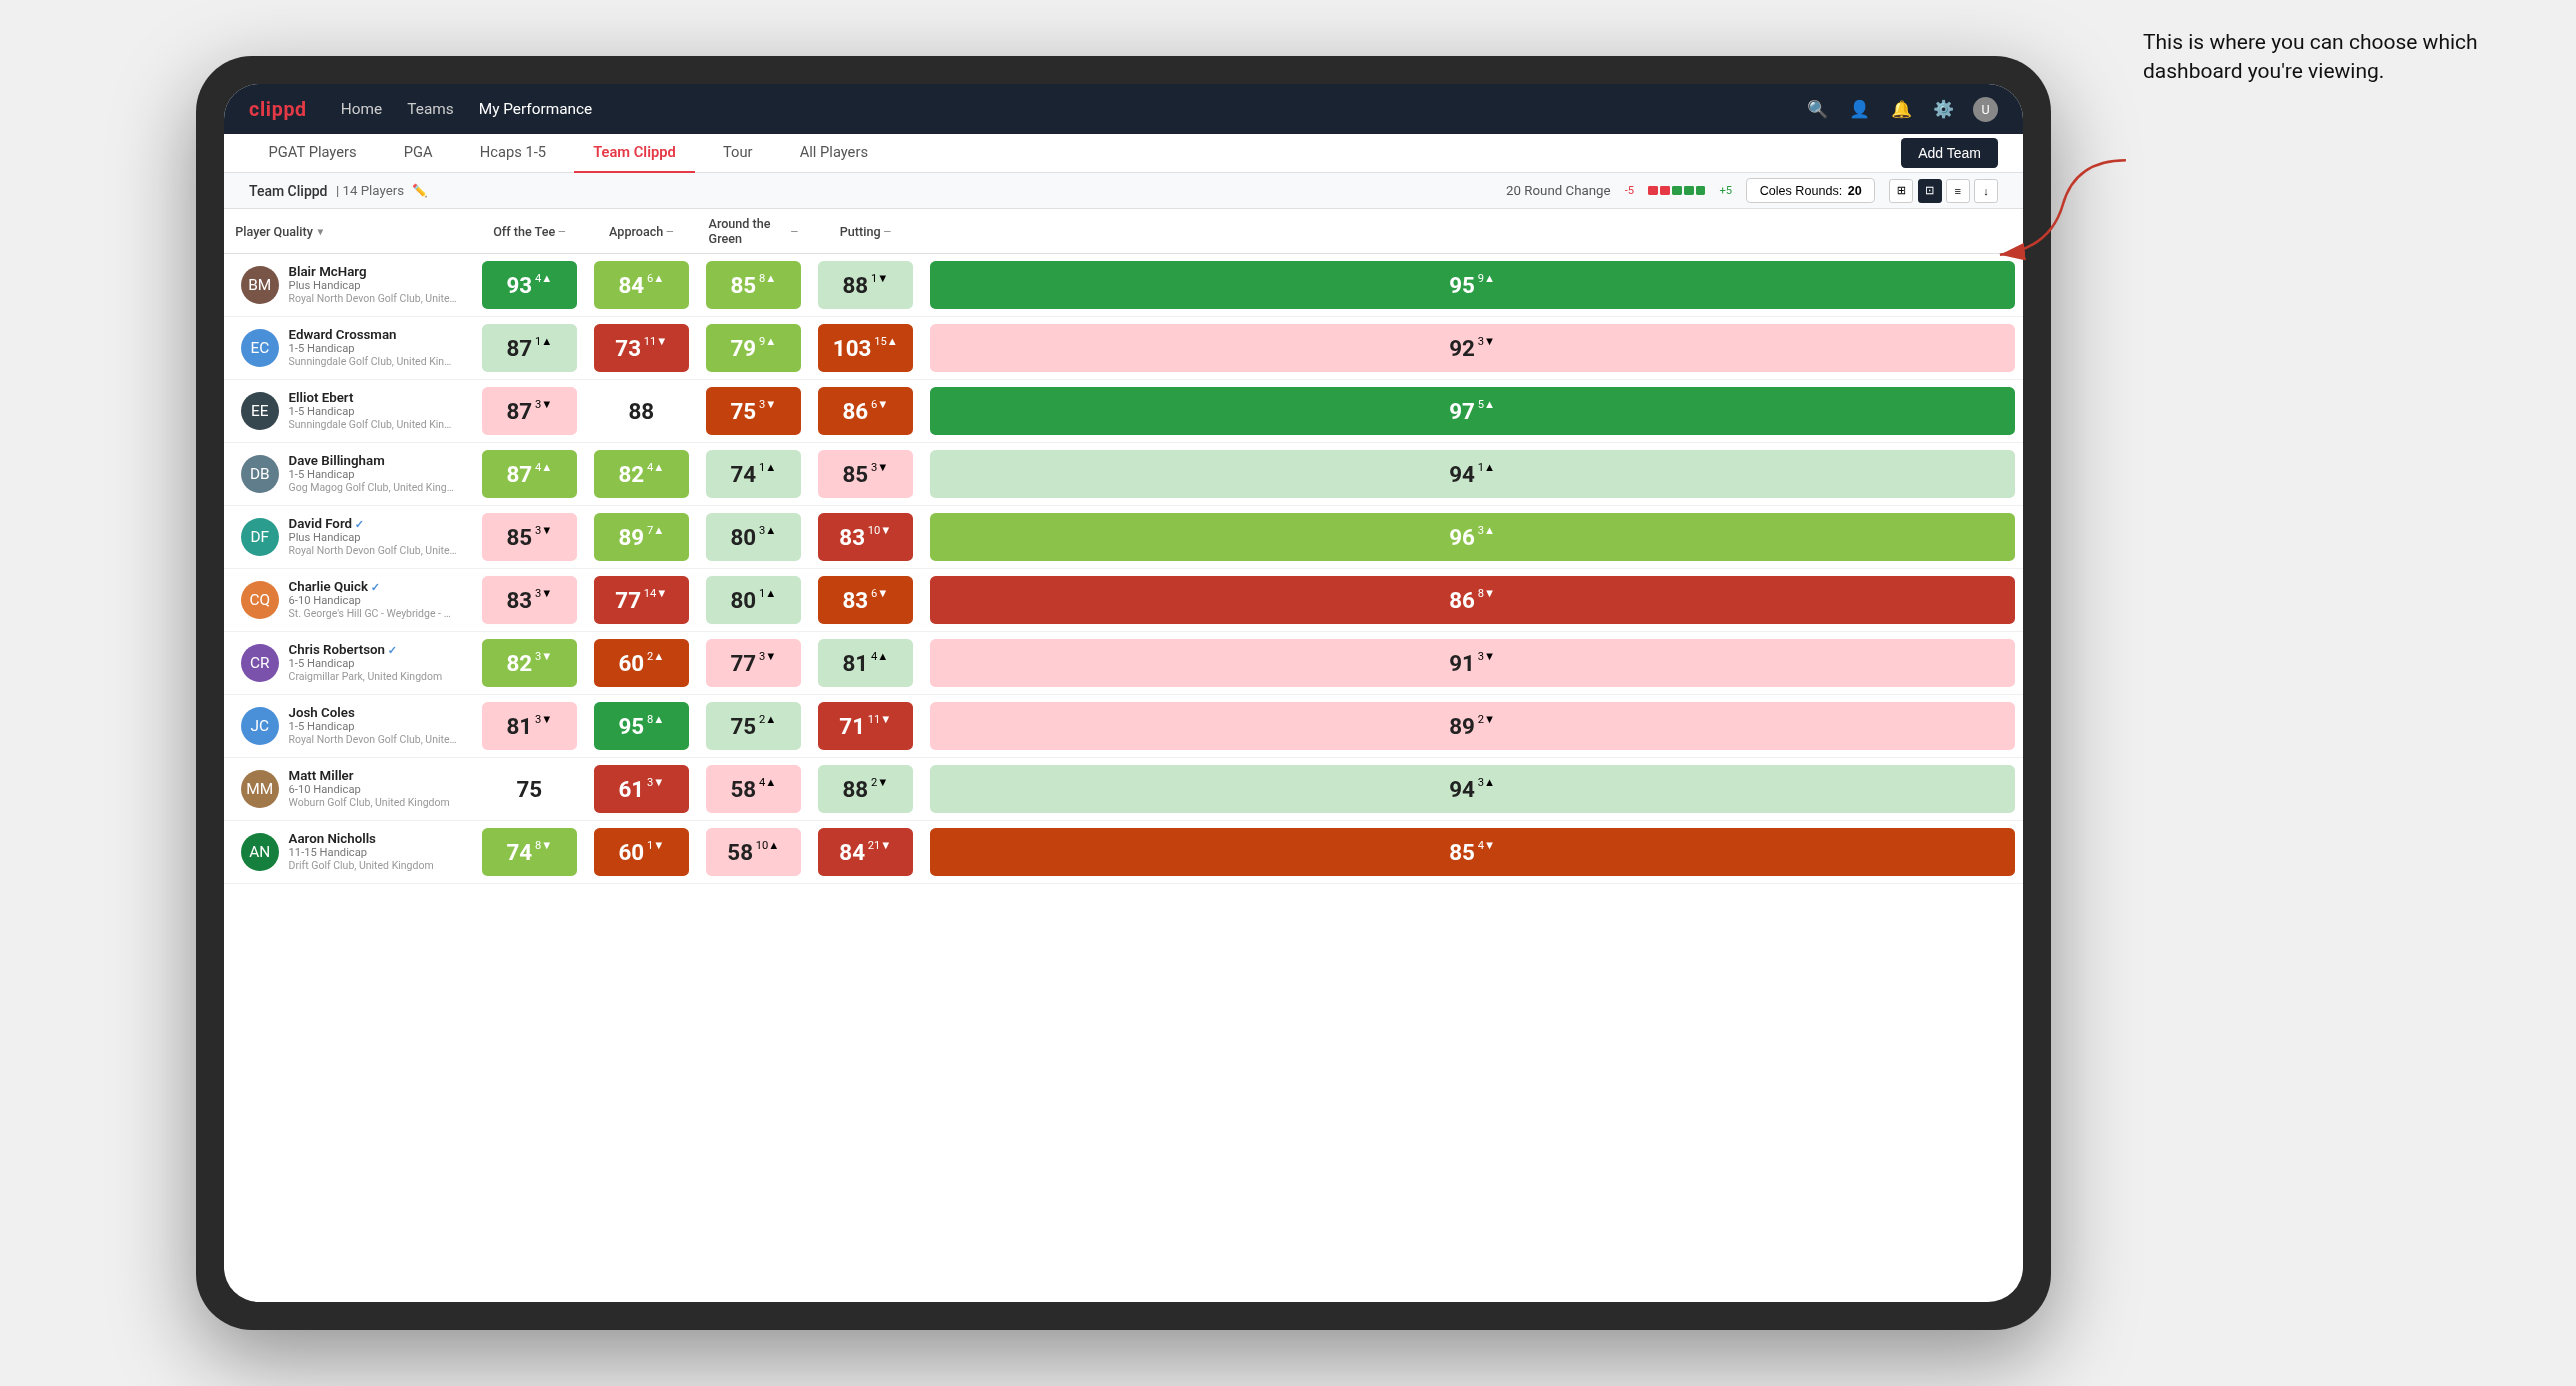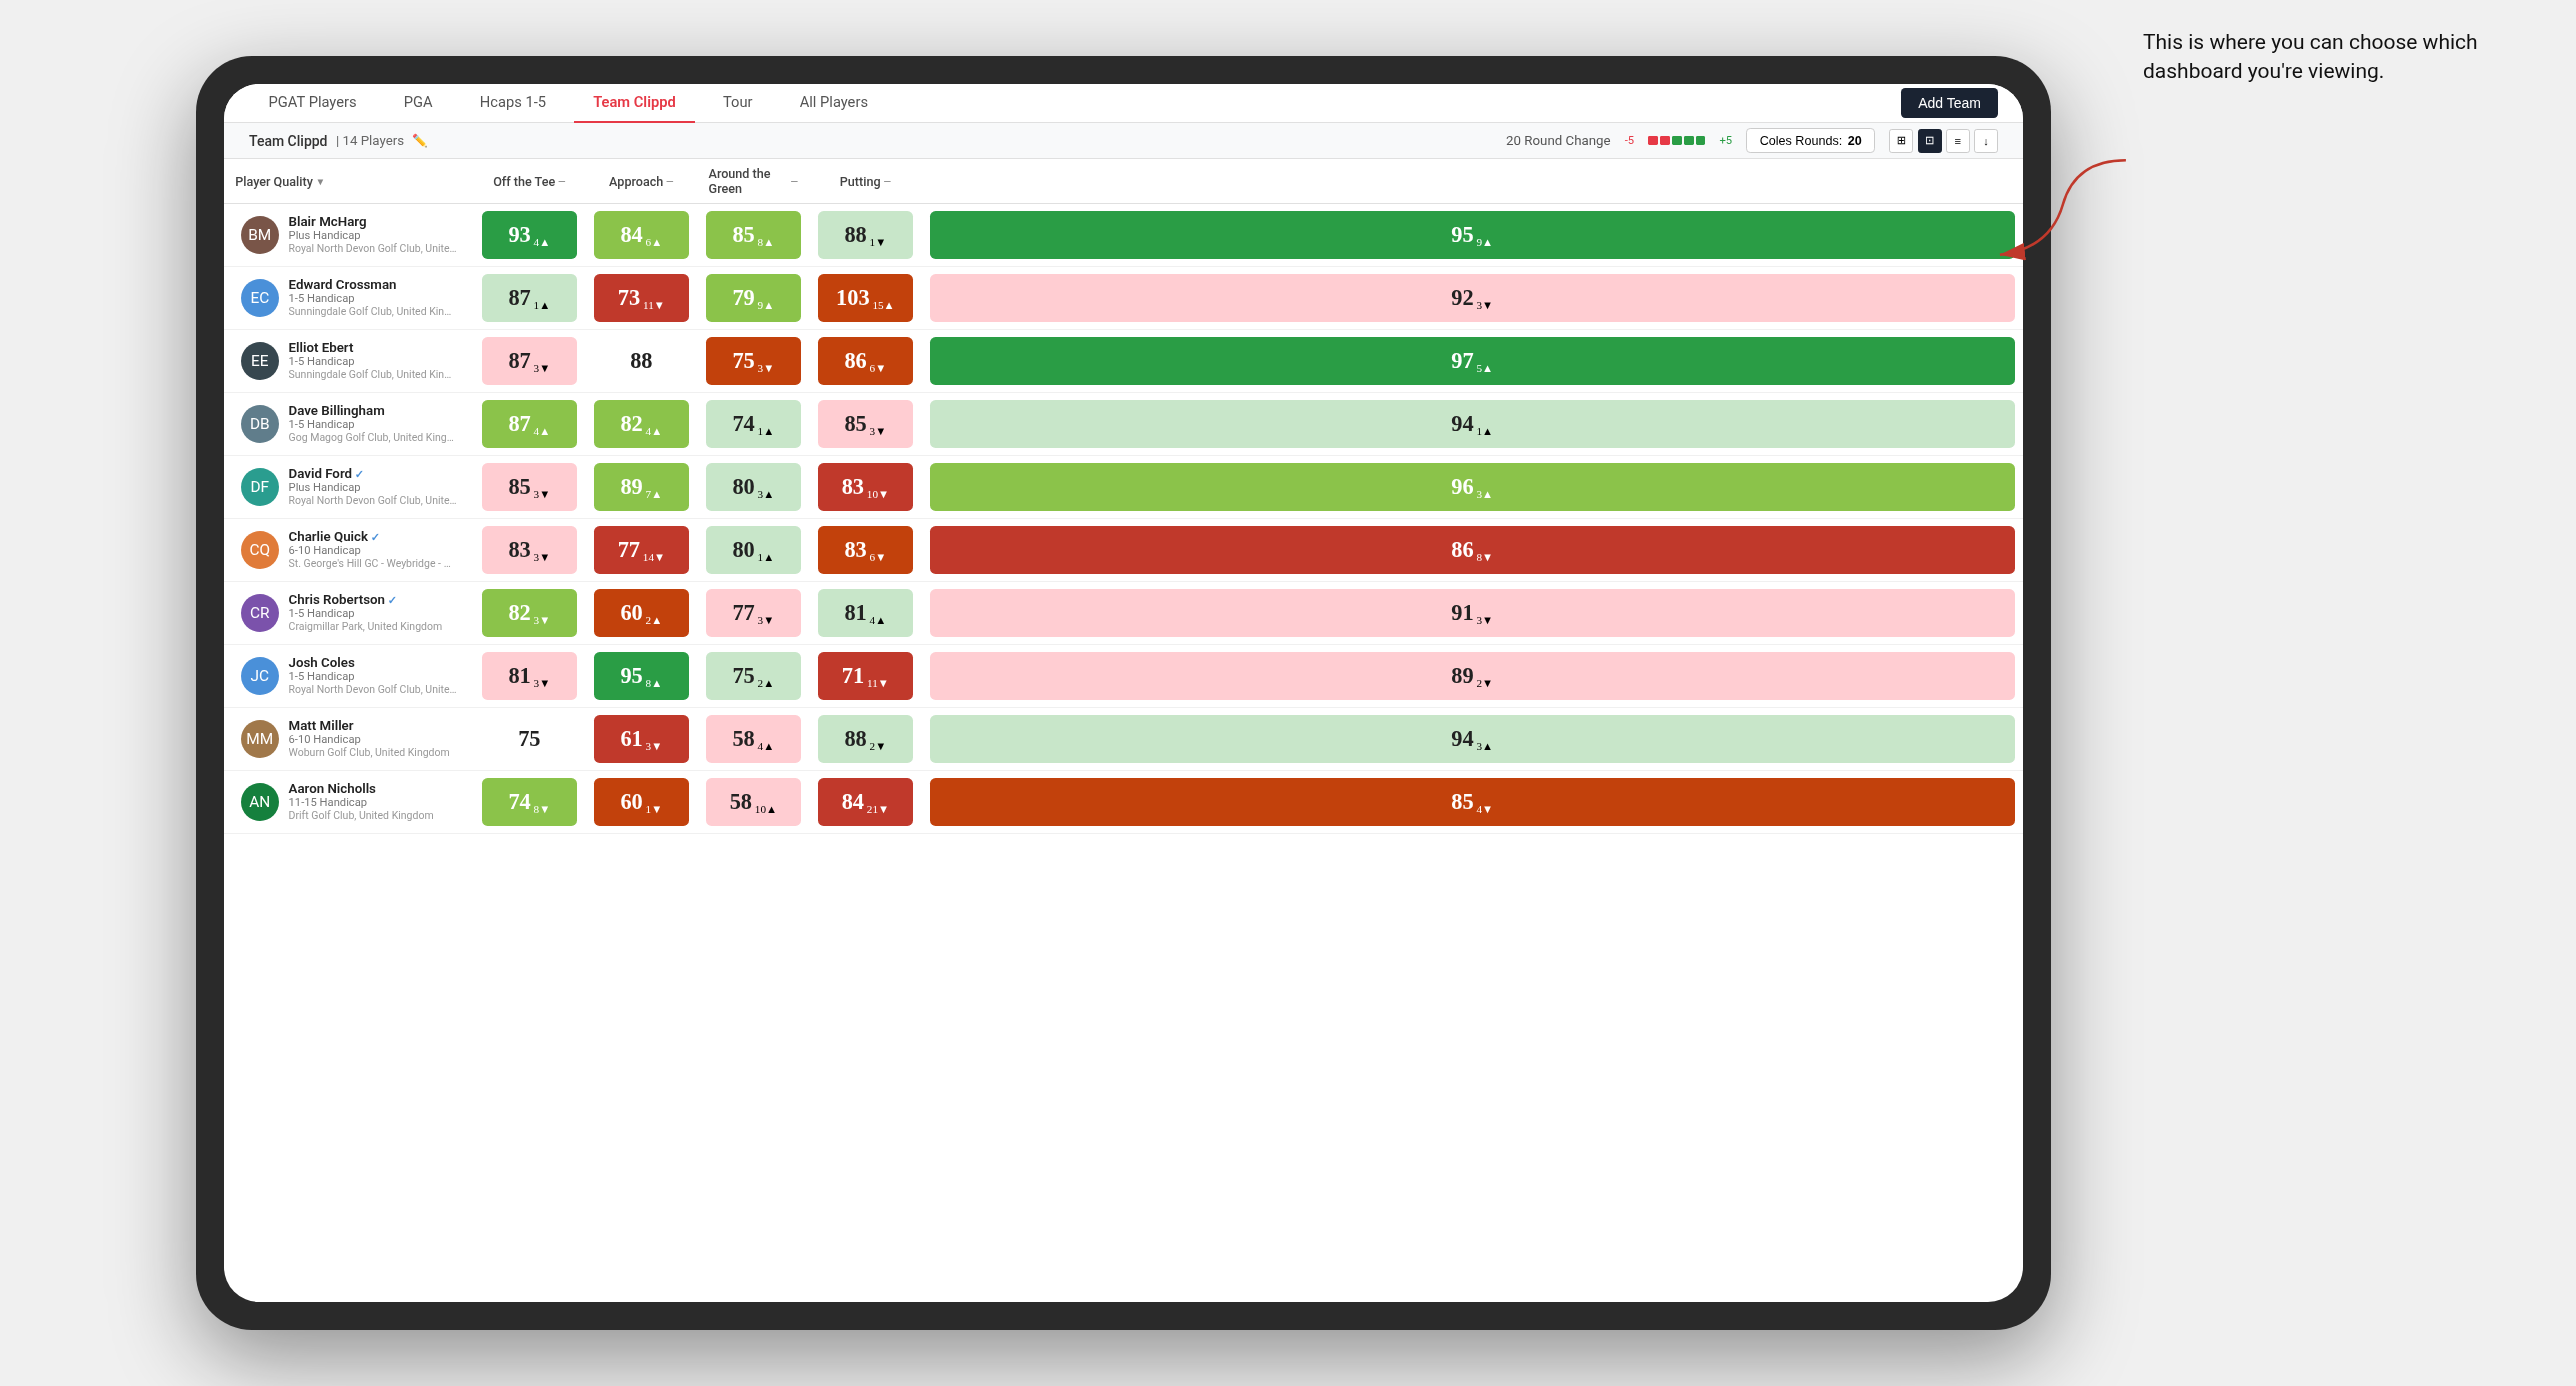--- a/index.html
+++ b/index.html
@@ -333,23 +333,22 @@
       border-radius: 5.6px;
       height: 48px;
       display: flex;
       align-items: center;
       justify-content: center;
       margin: 2.8px;
     }
 
     .score-content {
       display: flex;
-      align-items: flex-end;
+      align-items: flex-start;
       gap: 2.8px;
-      font-family: Liberation Serif, serif;
     }
     .score-main {
       font-size: 22.4px;
       font-weight: 700;
       color: #222;
     }
     .score-change {
       font-size: 11.2px;
       display: flex;
       align-items: center;
@@ -388,20 +387,35 @@
       font-size: 11.2px;
       margin-left: 2.8px;
     }
   </style>
 </head>
 <body>
 
 <div class="tablet-frame">
   <div class="tablet-screen">
 
+    <div class="nav-bar">
+      <div class="nav-logo">clippd</div>
+      <div class="nav-links">
+        <a class="nav-link">Home</a>
+        <a class="nav-link">Teams</a>
+        <a class="nav-link active">My Performance</a>
+      </div>
+      <div class="nav-icons">
+        <div class="nav-icon">🔍</div>
+        <div class="nav-icon">👤</div>
+        <div class="nav-icon">🔔</div>
+        <div class="nav-icon">⚙️</div>
+        <div class="nav-avatar">U</div>
+      </div>
+    </div>
 
     <div class="sub-nav">
       <div class="sub-nav-links">
         <a class="sub-nav-link">PGAT Players</a>
         <a class="sub-nav-link">PGA</a>
         <a class="sub-nav-link">Hcaps 1-5</a>
         <a class="sub-nav-link active">Team Clippd</a>
         <a class="sub-nav-link">Tour</a>
         <a class="sub-nav-link">All Players</a>
       </div>

